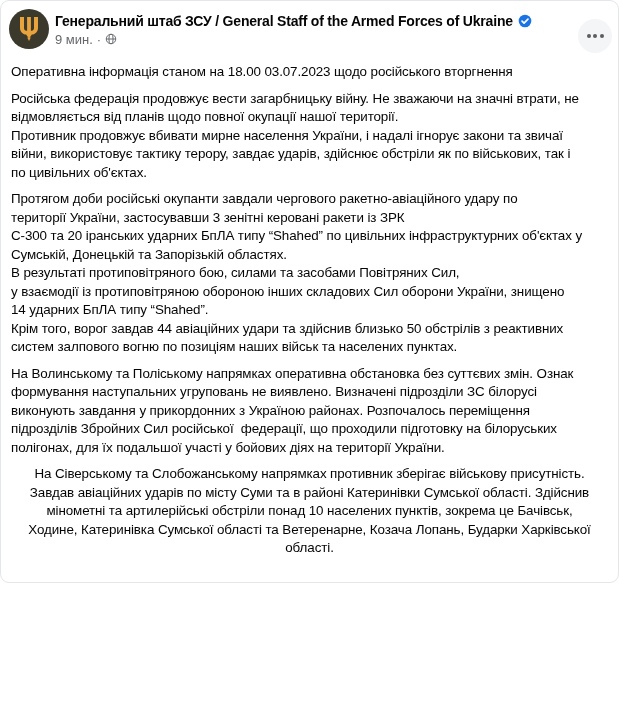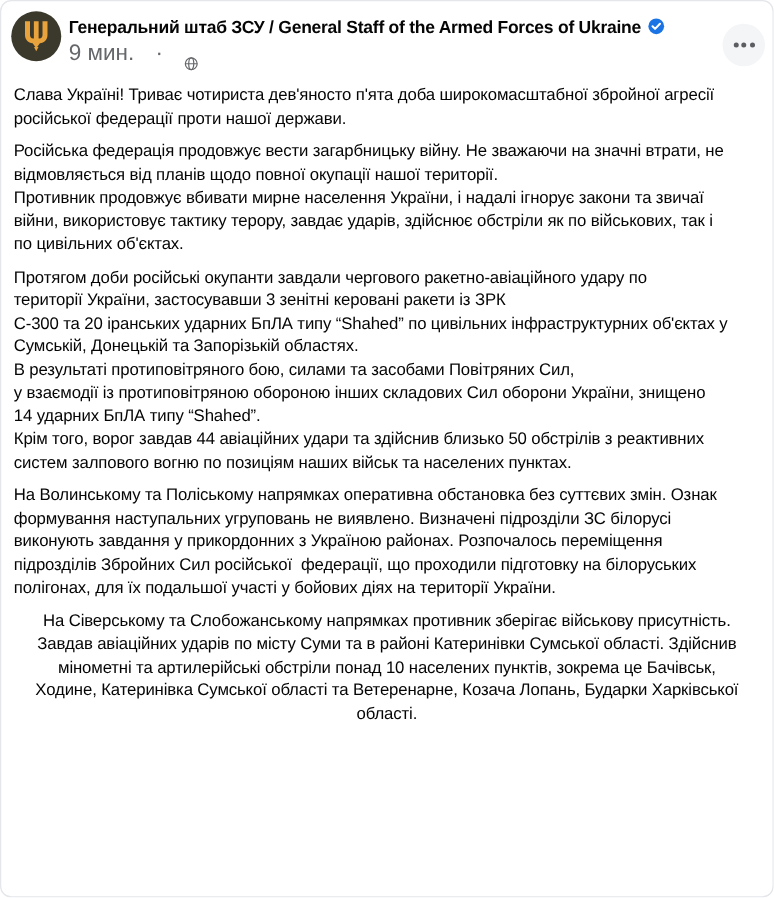--- a/index.html
+++ b/index.html
@@ -1,20 +1,20 @@
 <!DOCTYPE html>
 <html><head>
 <meta charset="utf-8">
 <style>
   * { margin:0; padding:0; box-sizing:border-box; }
   html,body { width:619px; height:718px; background:#ffffff; overflow:hidden; }
   body { font-family:"Liberation Sans", sans-serif; }
 
   .card {
-    width:619px; height:718px; background:#fff;
+    width:619px; height:583px; background:#fff;
     border:1px solid #e4e6ea; border-radius:9px;
     position:relative;
   }
 
   .header { display:flex; align-items:flex-start; padding:8px 10px 0 8px; }
 
   .avatar {
     width:40px; height:40px; border-radius:50%;
     background:#3b382c; flex:0 0 40px;
     display:flex; align-items:center; justify-content:center;
@@ -25,22 +25,22 @@
 
   .name-row { display:flex; align-items:center; gap:5px; }
   .page-name {
     font-size:14px; font-weight:700; letter-spacing:-0.2px;
     color:#050505; white-space:nowrap; overflow:hidden; text-overflow:ellipsis;
     cursor:pointer;
   }
   .verified { width:14px; height:14px; flex:0 0 14px; display:block; }
 
   .meta-row {
-    display:flex; align-items:flex-end; gap:17px;
-    margin-top:3px; font-size:18px; color:#65676b;
+    display:flex; align-items:flex-start; gap:4px;
+    margin-top:3px; font-size:13px; color:#65676b;
   }
   .meta-row .timestamp { cursor:pointer; }
   .meta-row .sep { color:#65676b; }
   .globe { width:12px; height:12px; display:block; margin-top:1px; }
 
   .more-btn {
     position:absolute; top:18px; right:6px;
     width:34px; height:34px; border-radius:50%;
     background:#f4f5f7; border:none; cursor:pointer;
     display:flex; align-items:center; justify-content:center; gap:2.5px;
@@ -96,22 +96,21 @@
 
   </div>
 
   <button class="more-btn" aria-label="More options">
     <span class="dot"></span>
     <span class="dot"></span>
     <span class="dot"></span>
   </button>
 
   <div class="post">
-      <div class="para">Слава Україні! Триває чотириста дев'яносто п'ята доба широкомасштабної збройної агресії
-російської федерації проти нашої держави.</div>
+      <div class="para">Оперативна інформація станом на 18.00 03.07.2023 щодо російського вторгнення</div>
       <div class="para">Російська федерація продовжує вести загарбницьку війну. Не зважаючи на значні втрати, не
 відмовляється від планів щодо повної окупації нашої території.
 Противник продовжує вбивати мирне населення України, і надалі ігнорує закони та звичаї
 війни, використовує тактику терору, завдає ударів, здійснює обстріли як по військових, так і
 по цивільних об'єктах.</div>
       <div class="para">Протягом доби російські окупанти завдали чергового ракетно-авіаційного удару по
 території України, застосувавши 3 зенітні керовані ракети із ЗРК
 С-300 та 20 іранських ударних БпЛА типу “Shahed” по цивільних інфраструктурних об'єктах у
 Сумській, Донецькій та Запорізькій областях.
 В результаті протиповітряного бою, силами та засобами Повітряних Сил,

